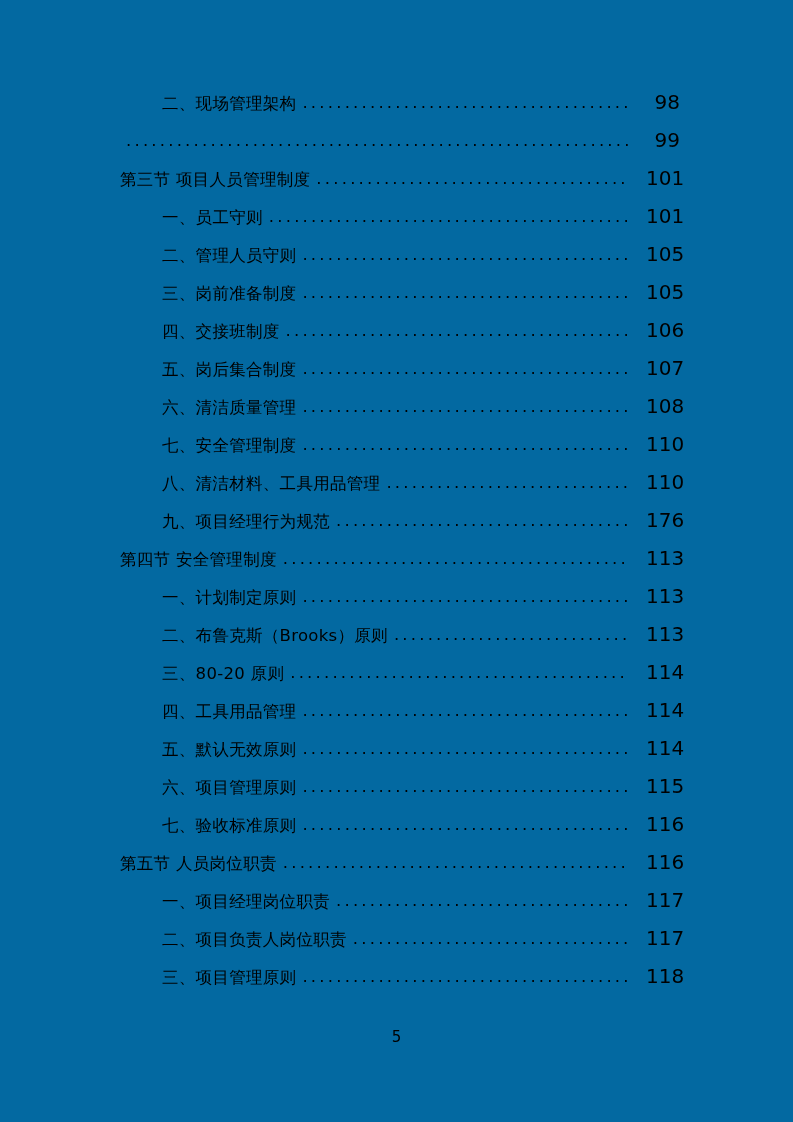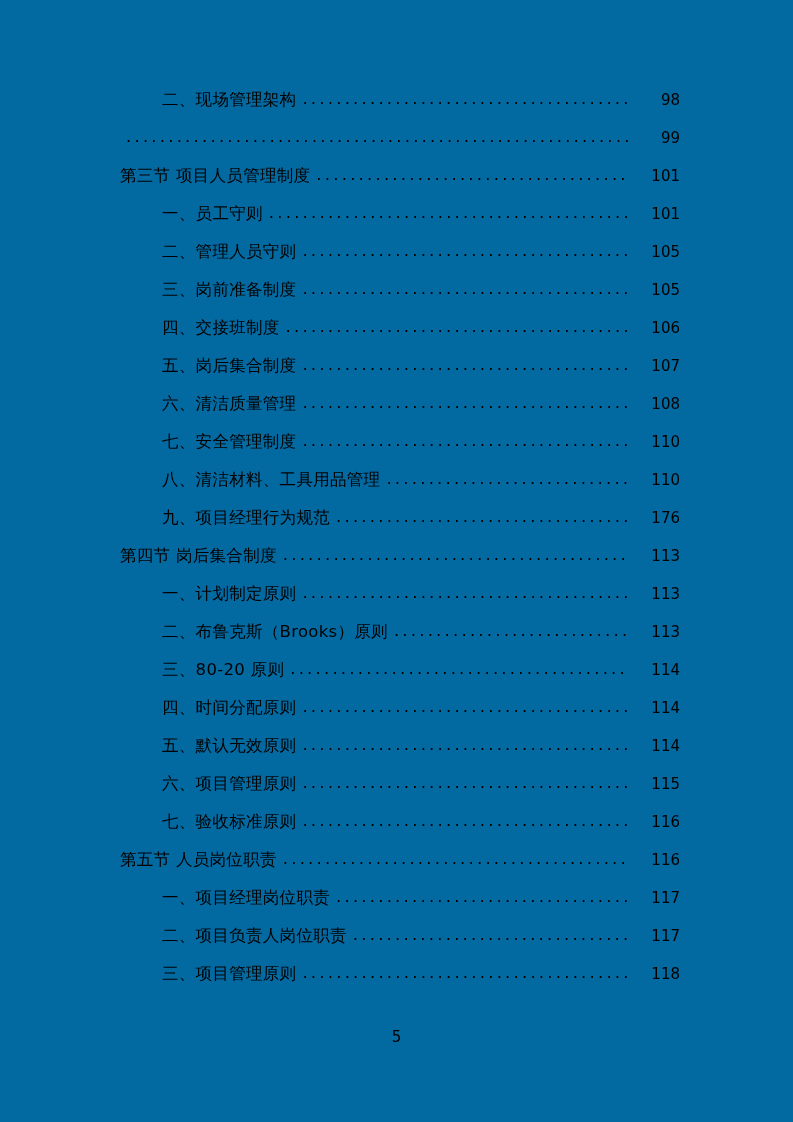--- a/index.html
+++ b/index.html
@@ -40,21 +40,21 @@
     margin: 0 4px 0 6px;
     font-size: 16.5px;
     letter-spacing: 3.2px;
     color: #000;
     transform: translateY(-1px);
   }
   .toc-row .pageno {
     white-space: nowrap;
     text-align: right;
     min-width: 34px;
-    font-size: 15px;
+    font-size: 20px;
     margin-left: 14px;
   }
   
   .lvl-sec .label { padding-left: 0px; }
   .lvl-sub .label { padding-left: 42px; }
 
   .lvl-sec { font-weight: normal; }
 
   .footer {
     position: absolute;
@@ -124,41 +124,41 @@
         <span class="label">八、清洁材料、工具用品管理</span>
         <span class="dots">...............................................................................</span>
         <span class="pageno">110</span>
       </div>
       <div class="toc-row lvl-sub">
         <span class="label">九、项目经理行为规范</span>
         <span class="dots">...............................................................................</span>
         <span class="pageno">176</span>
       </div>
       <div class="toc-row lvl-sec">
-        <span class="label">第四节 岗后集合制度</span>
+        <span class="label">第四节 安全管理制度</span>
         <span class="dots">...............................................................................</span>
         <span class="pageno">113</span>
       </div>
       <div class="toc-row lvl-sub">
         <span class="label">一、计划制定原则</span>
         <span class="dots">...............................................................................</span>
         <span class="pageno">113</span>
       </div>
       <div class="toc-row lvl-sub">
         <span class="label">二、布鲁克斯（Brooks）原则</span>
         <span class="dots">...............................................................................</span>
         <span class="pageno">113</span>
       </div>
       <div class="toc-row lvl-sub">
         <span class="label">三、80-20 原则</span>
         <span class="dots">...............................................................................</span>
         <span class="pageno">114</span>
       </div>
       <div class="toc-row lvl-sub">
-        <span class="label">四、时间分配原则</span>
+        <span class="label">四、工具用品管理</span>
         <span class="dots">...............................................................................</span>
         <span class="pageno">114</span>
       </div>
       <div class="toc-row lvl-sub">
         <span class="label">五、默认无效原则</span>
         <span class="dots">...............................................................................</span>
         <span class="pageno">114</span>
       </div>
       <div class="toc-row lvl-sub">
         <span class="label">六、项目管理原则</span>

